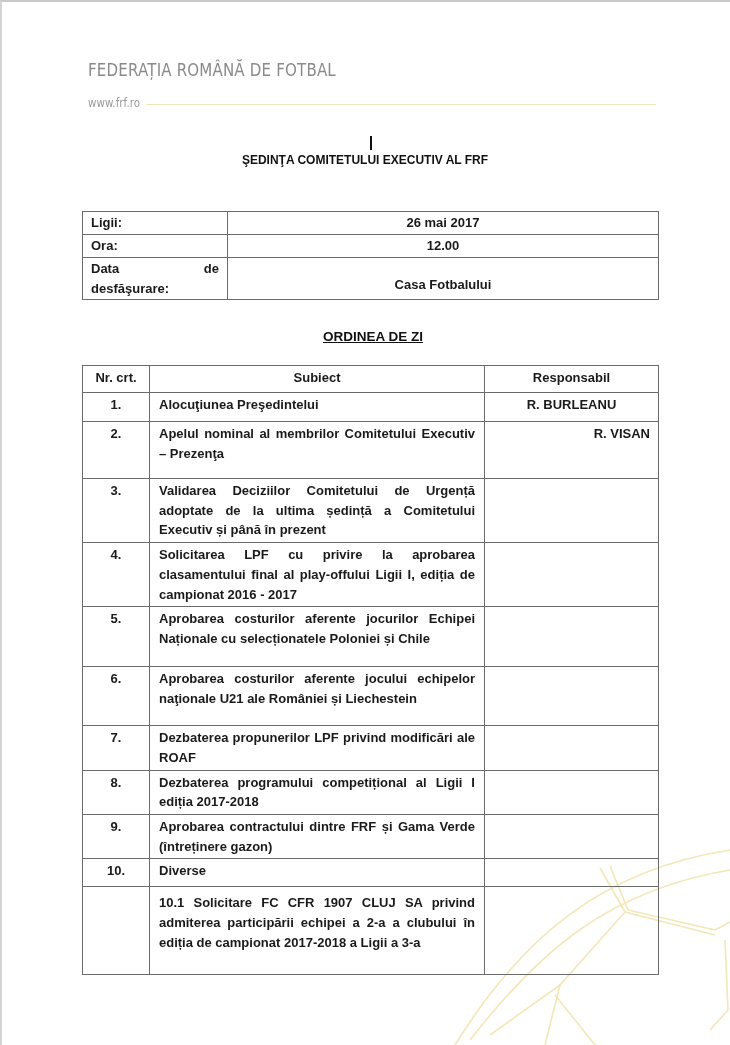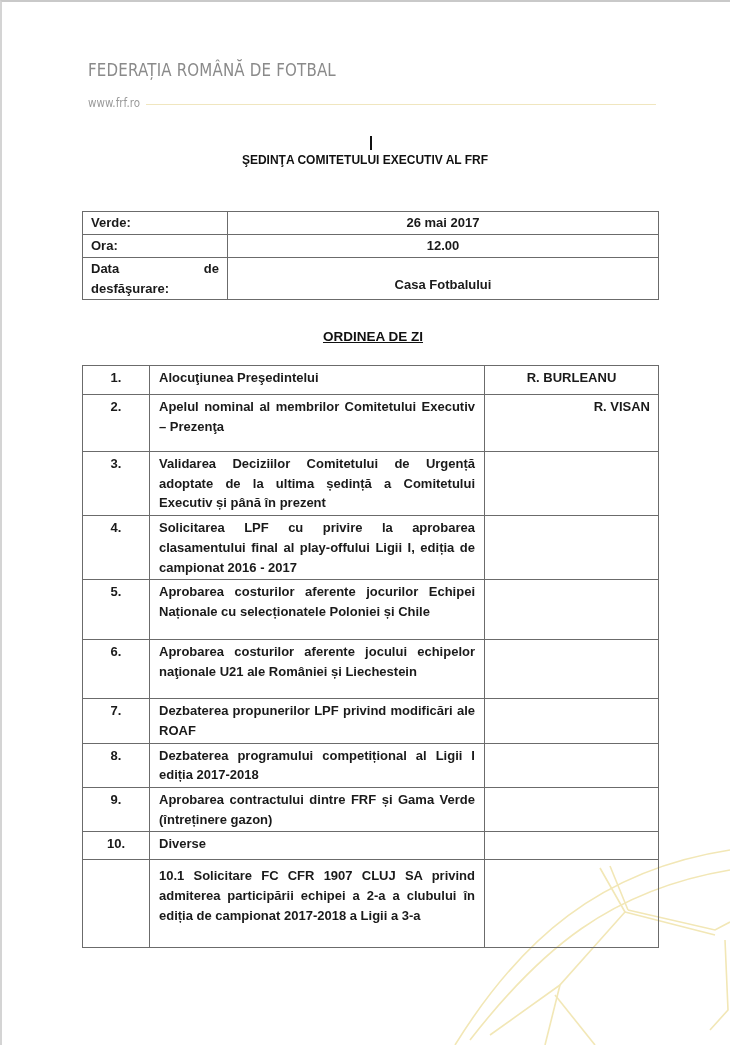--- a/index.html
+++ b/index.html
@@ -68,21 +68,21 @@
 <div class="brand">FEDERAȚIA ROMÂNĂ DE FOTBAL</div>
 <div class="url">www.frf.ro</div>
 <div class="url-line"></div>
 
 <div class="cursor-mark"></div>
 <div class="doc-title">ŞEDINŢA COMITETULUI EXECUTIV AL FRF</div>
 
 <table class="info-table">
   <tbody>
       <tr>
-    <td class="lbl">Verde:</td>
+    <td class="lbl">Ligii:</td>
     <td class="val">26 mai 2017</td>
   </tr>
   <tr>
     <td class="lbl">Ora:</td>
     <td class="val">12.00</td>
   </tr>
   <tr class="loc">
     <td class="lbl">
       <div style="display:flex;justify-content:space-between;">
         <span>Data</span>
@@ -92,20 +92,25 @@
     </td>
     <td class="val">Casa Fotbalului</td>
   </tr>
 </tbody>
   </table>
 
 <div class="section-title">ORDINEA DE ZI</div>
 
 <table class="agenda">
   <tbody>
+      <tr>
+    <th>Nr. crt.</th>
+    <th>Subiect</th>
+    <th>Responsabil</th>
+  </tr>
   <tr style="height:29px">
     <td class="nr">1.</td>
     <td class="subj">Alocuţiunea  Preşedintelui</td>
     <td class="resp">R. BURLEANU</td>
   </tr>
   <tr style="height:57px">
     <td class="nr">2.</td>
     <td class="subj">Apelul nominal al membrilor Comitetului Executiv – Prezenţa</td>
     <td class="resp left">R. VISAN</td>
   </tr>

